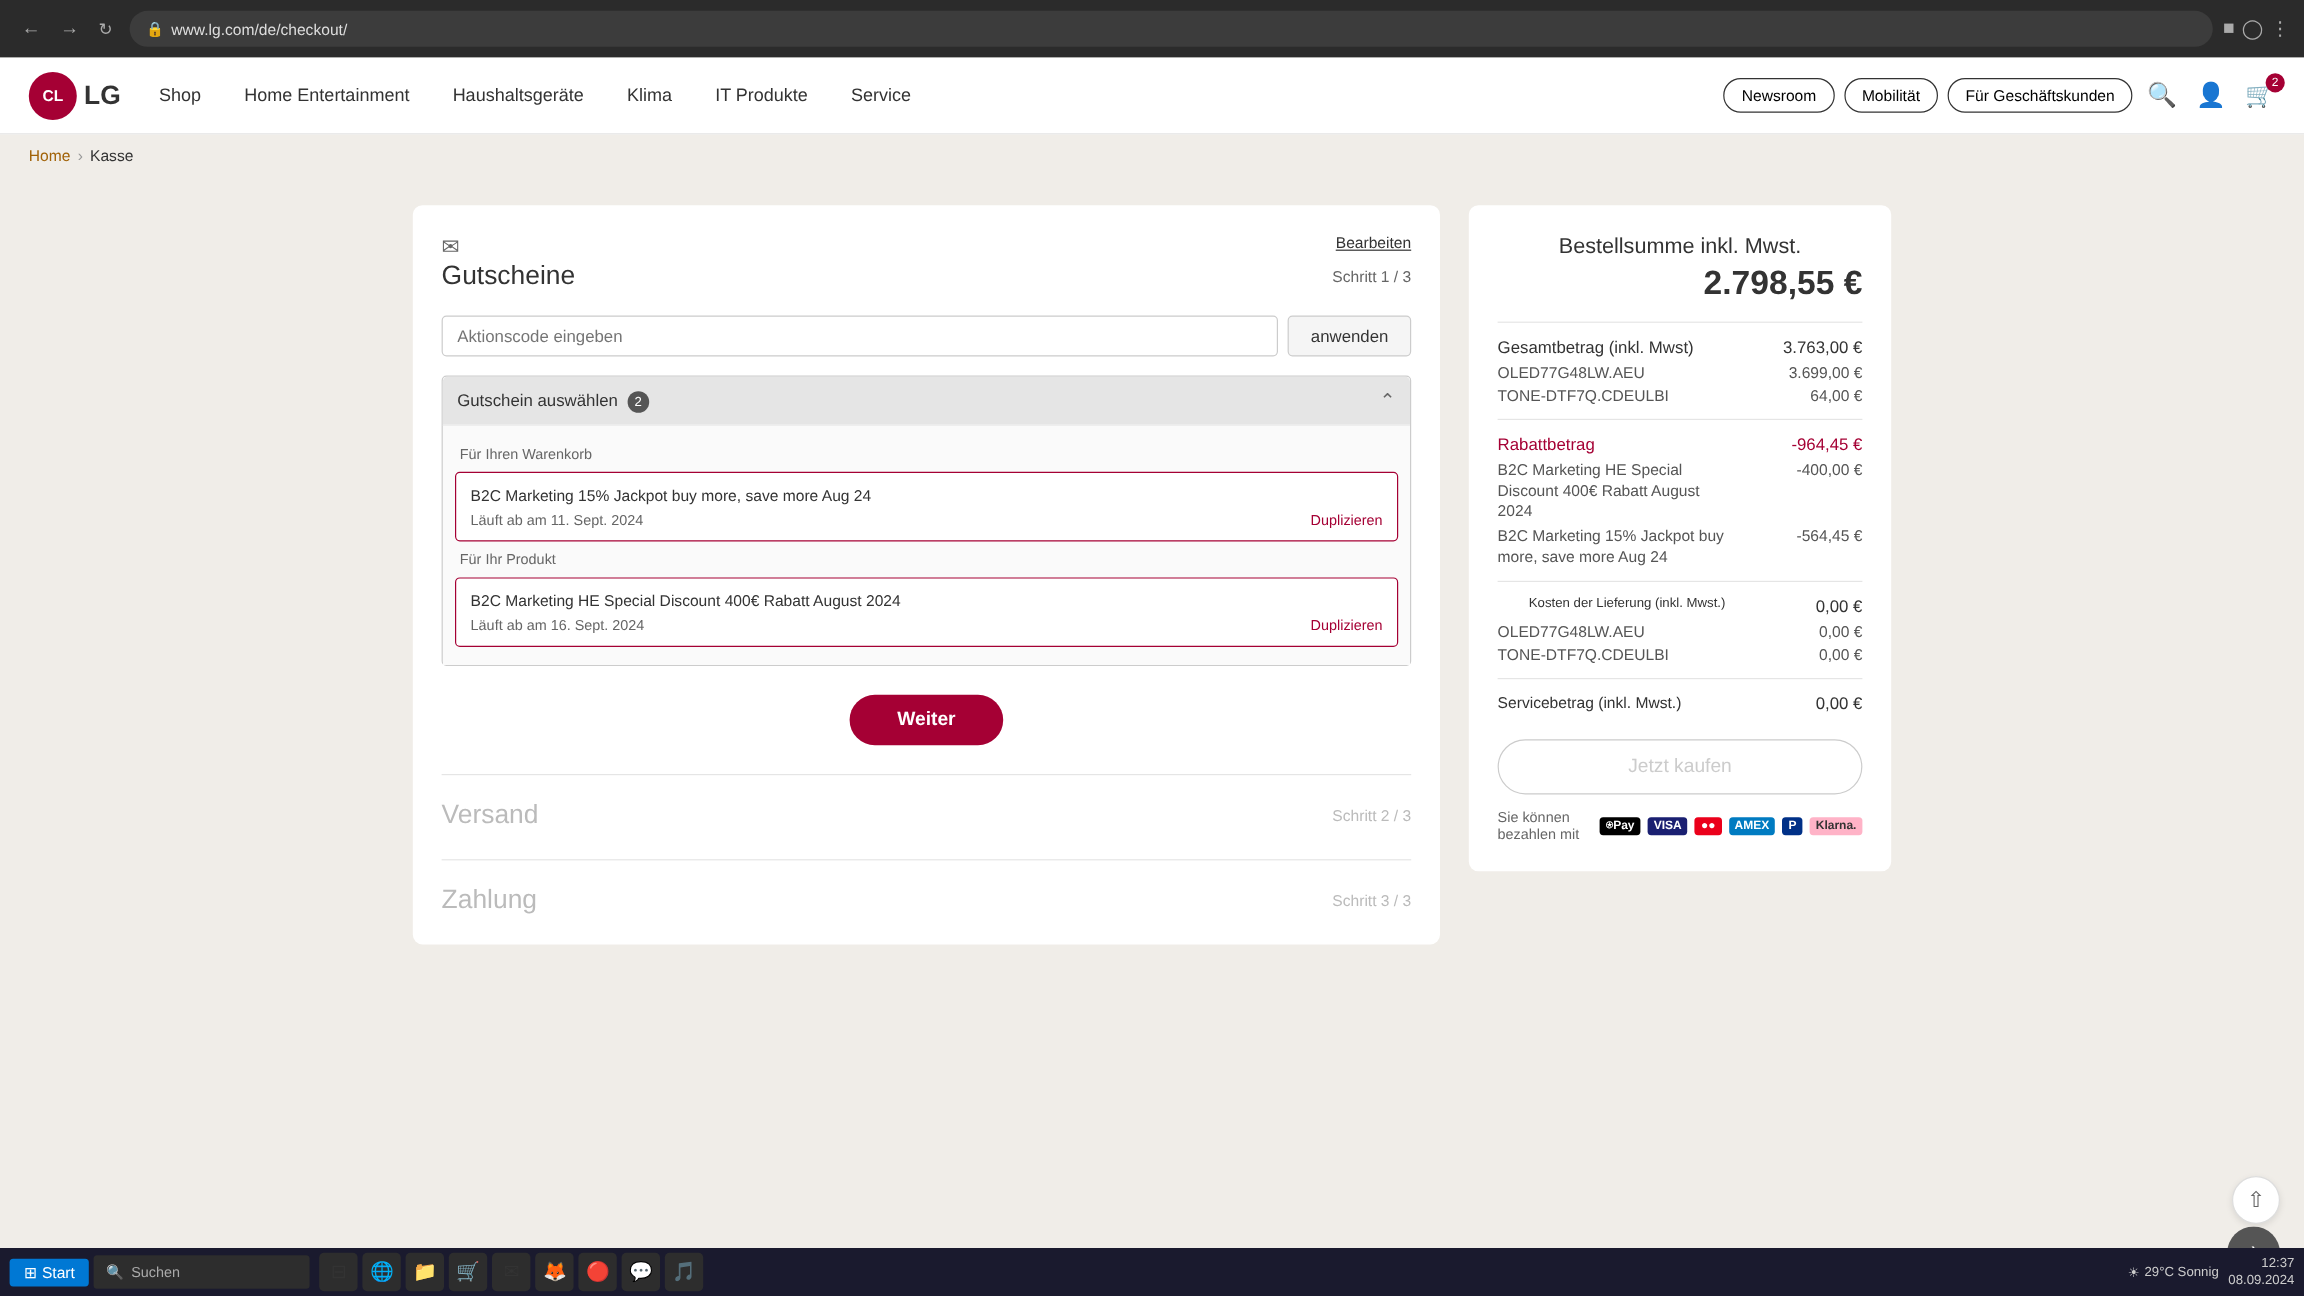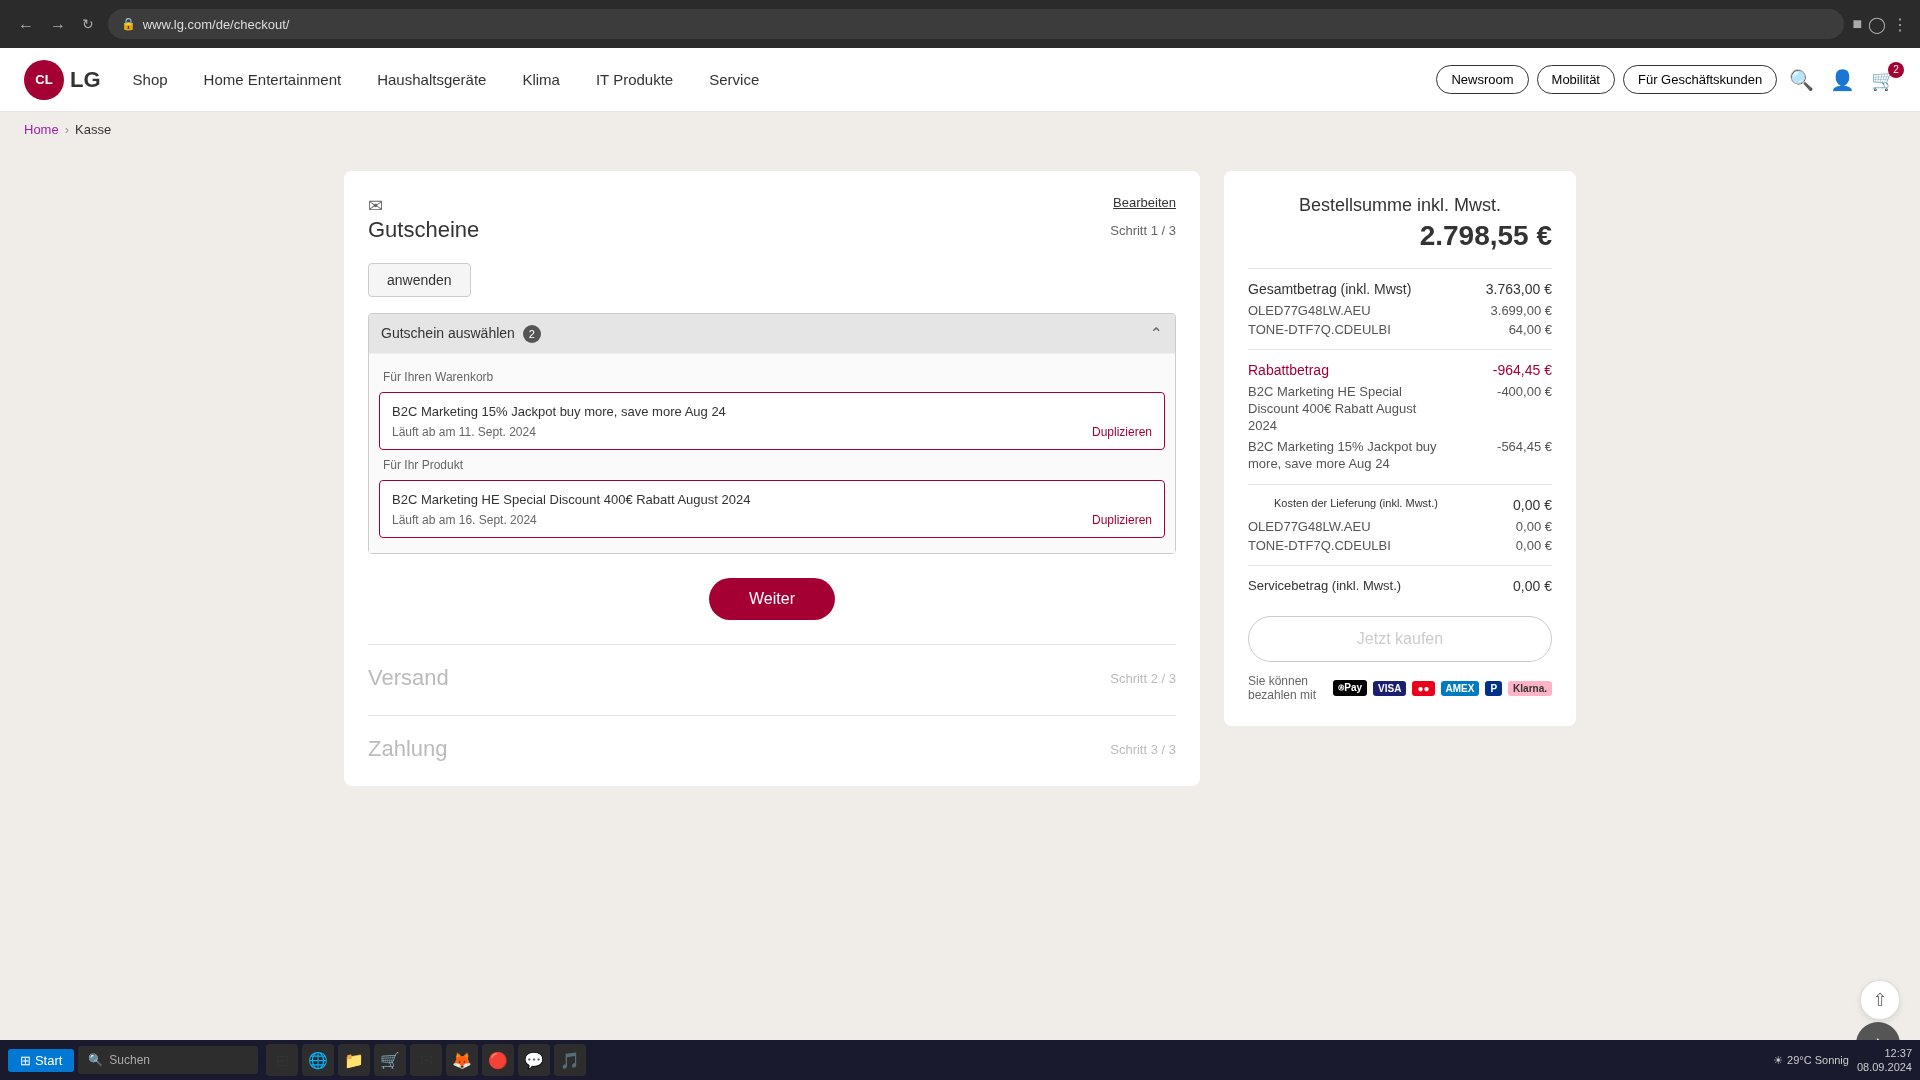--- a/index.html
+++ b/index.html
@@ -67,21 +67,21 @@
       background: #a50034; color: white; border-radius: 50%;
       width: 16px; height: 16px; font-size: 10px; display: flex;
       align-items: center; justify-content: center;
     }
 
     
     .breadcrumb {
       background: #f0ede8; padding: 10px 24px; font-size: 13px; color: #666;
       display: flex; align-items: center; gap: 6px;
     }
-    .breadcrumb a { color: #a21caf; text-decoration: none; text-align: right; }
+    .breadcrumb a { color: #a16207; text-decoration: none; text-align: right; }
     .breadcrumb-sep { color: #999; }
     .breadcrumb-current { color: #333; }
 
     
     .main-content {
       padding: 24px;
       display: flex;
       gap: 24px;
       max-width: 1280px;
       margin: 0 auto;
@@ -149,21 +149,21 @@
     .voucher-item.selected { border: 1.5px solid #a50034; background: #fff; }
     .voucher-item-title { font-size: 13px; color: #333; font-weight: 400; line-height: 1.4; }
     .voucher-item-footer { display: flex; justify-content: space-between; align-items: center; margin-top: 4px; }
     .voucher-item-date { font-size: 12px; color: #666; }
     .voucher-item-copy { font-size: 12px; color: #a50034; cursor: pointer; text-decoration: none; }
 
     
     .weiter-row { display: flex; justify-content: center; margin-top: 24px; }
     .weiter-btn {
       background: #a50034; color: white; border: none; border-radius: 24px;
-      padding: 12px 40px; font-size: 16px; cursor: pointer; font-weight: 400;
+      padding: 12px 40px; font-size: 16px; cursor: pointer; font-weight: 700;
     }
 
     
     .divider-section {
       border-top: 1px solid #e5e5e5; margin-top: 24px; padding-top: 20px;
       display: flex; justify-content: space-between; align-items: center;
     }
     .divider-section-title { font-size: 22px; color: #bbb; font-weight: 400; }
     .divider-step-label { font-size: 13px; color: #bbb; }
 
@@ -322,20 +322,21 @@
       <span class="email-icon">✉</span>
       <button class="edit-btn">Bearbeiten</button>
     </div>
 
     <div class="section-header">
       <h2 class="section-title">Gutscheine</h2>
       <span class="step-label">Schritt 1 / 3</span>
     </div>
 
     <div class="voucher-input-row">
+      <input class="voucher-input" type="text" placeholder="Aktionscode eingeben" style="">
       <button class="apply-btn">anwenden</button>
     </div>
 
     <div class="voucher-dropdown">
       <div class="voucher-dropdown-header">
         <span class="voucher-dropdown-header-text">
           <span>Gutschein auswählen</span>
           <span class="voucher-badge">2</span>
         </span>
         <span class="chevron-up">⌃</span>

